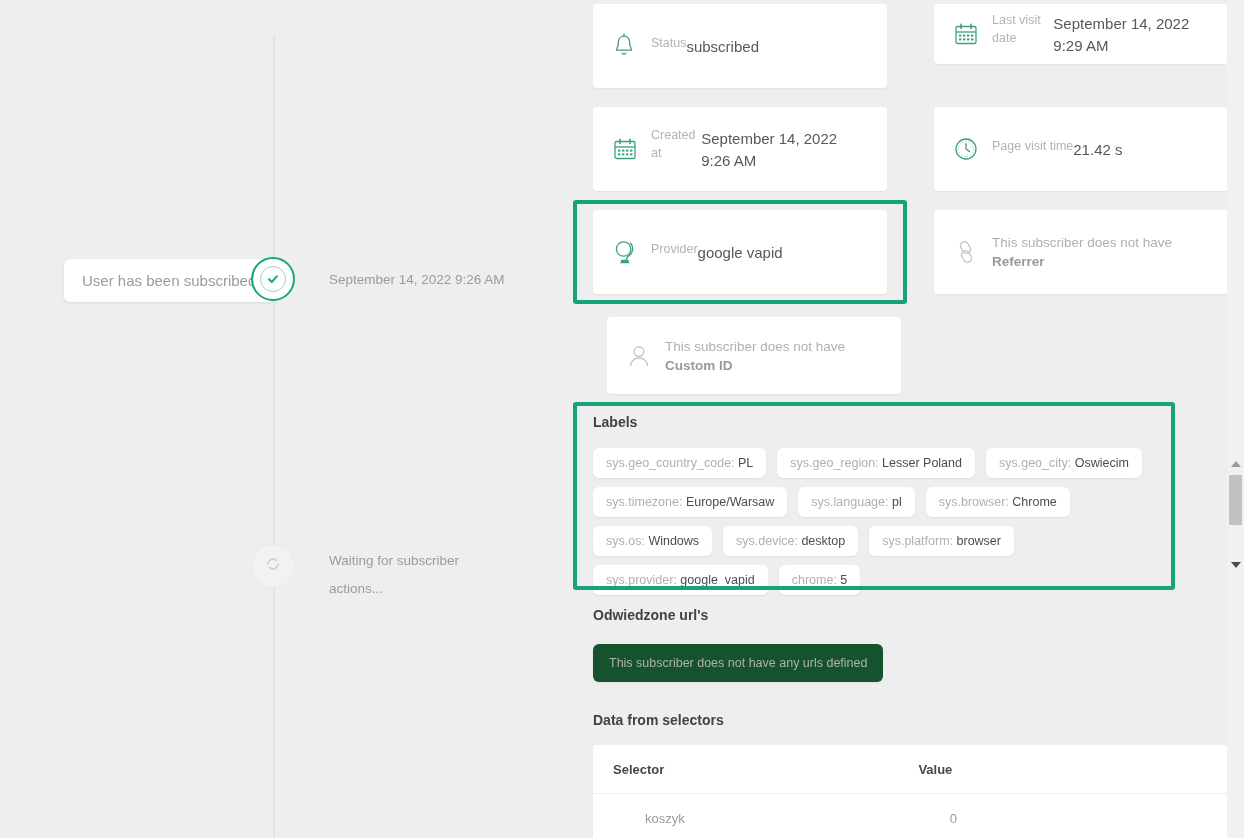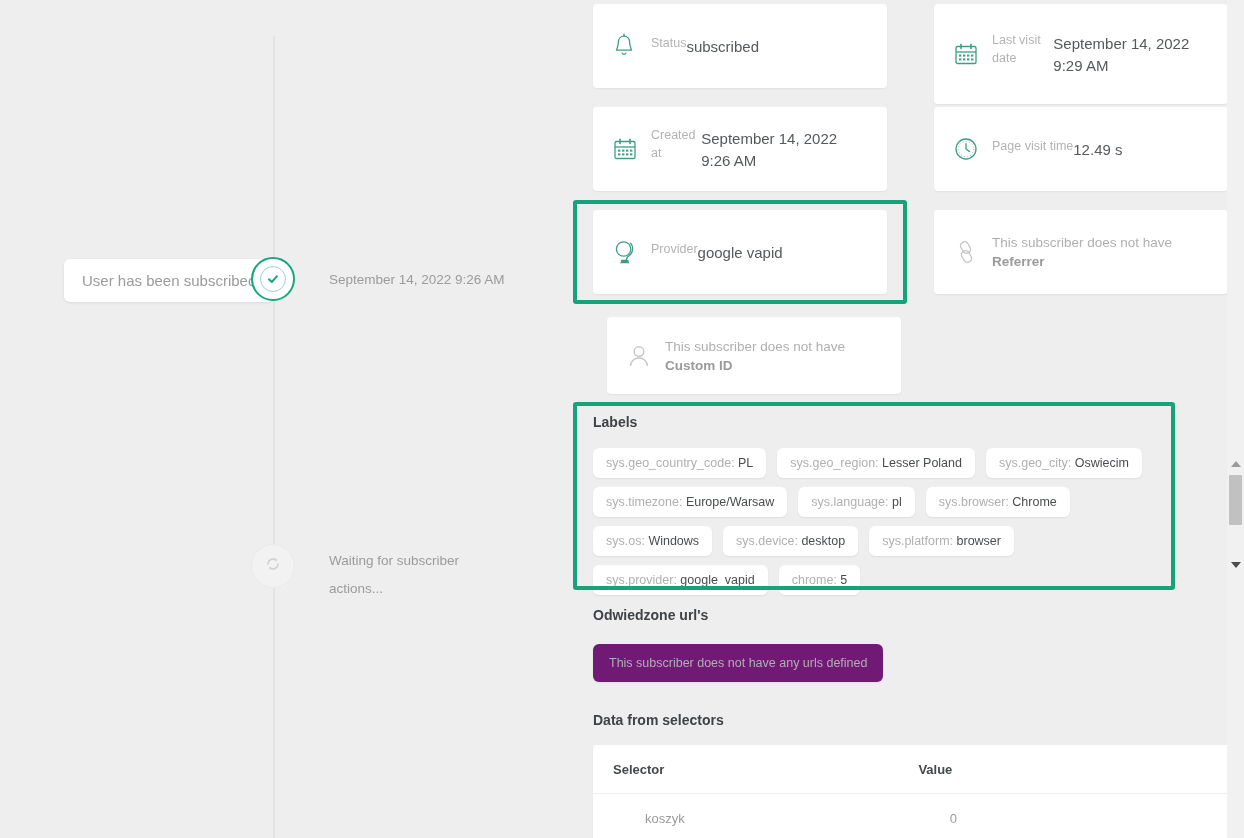--- a/index.html
+++ b/index.html
@@ -66,21 +66,21 @@
   .chips { display: flex; flex-wrap: wrap; gap: 9px 11px; margin-top: 18px; max-width: 562px; }
   .chip {
     background: #fff; border-radius: 6px; padding: 8px 13px;
     font-size: 12.5px; color: #b0b0b0; box-shadow: 0 1px 2px rgba(0,0,0,.07);
     white-space: nowrap;
   }
   .chip b { color: #4a4d50; font-weight: normal; }
 
   .sec-title { position: absolute; font-size: 14px; font-weight: bold; color: #3f4246; }
   .urls-empty {
-    position: absolute; background:#701a75; border-radius: 6px; padding: 12px 16px;
+    position: absolute; background:#14532d; border-radius: 6px; padding: 12px 16px;
     font-size: 12.5px; color: #b0b0b0; box-shadow: 0 1px 2px rgba(0,0,0,.07);
   }
 
   .sel-table {
     position: absolute; background: #fff; border-radius: 3px;
     box-shadow: 0 1px 2px rgba(0,0,0,.06); width: 639px;
   }
   .sel-row { display: flex; align-items: center; height: 49px; padding: 0 20px; }
   .sel-head { border-bottom: 1px solid #eceff1; }
   .sel-head .c { font-size: 13px; font-weight: bold; color: #45484b; }
@@ -146,21 +146,21 @@
           <path d="M13 2.2v2" stroke="#3d9e83" stroke-width="1.3" stroke-linecap="round"></path>
           <path d="M10.8 20.6a2.3 2.3 0 0 0 4.4 0" fill="none" stroke="#3d9e83" stroke-width="1.3"></path>
         </svg>
       </div>
       <div class="txt">
         <div class="lbl">Status</div>
         <div class="val">subscribed</div>
       </div>
     </div>
 
-    <div class="card" style="left:369px; top:4px; width:294px; height:100px;">
+    <div class="card" style="left:369px; top:4px; width:294px; height:60px;">
       <div class="ico">
         <svg width="28" height="28" viewBox="0 0 28 28">
           <rect x="4" y="6.5" width="20" height="17" rx="1.6" fill="none" stroke="#3d9e83" stroke-width="1.3"></rect>
           <path d="M4 12h20" stroke="#3d9e83" stroke-width="1.3"></path>
           <path d="M9 4.4v4M19 4.4v4" stroke="#3d9e83" stroke-width="1.6" stroke-linecap="round"></path>
           <g fill="#3d9e83">
             <rect x="7" y="14.6" width="2.4" height="2"></rect>
               <rect x="11" y="14.6" width="2.4" height="2"></rect>
             <rect x="15" y="14.6" width="2.4" height="2"></rect>
               <rect x="19" y="14.6" width="2.4" height="2"></rect>
@@ -204,21 +204,21 @@
     <div class="card" style="left:369px; top:107px; width:294px; height:84px;">
       <div class="ico">
         <svg width="28" height="28" viewBox="0 0 28 28">
           <circle cx="14" cy="14" r="10" fill="none" stroke="#3d9e83" stroke-width="1.3"></circle>
           <circle cx="14" cy="14" r="7.6" fill="none" stroke="#3d9e83" stroke-width="0.7" stroke-dasharray="1 2.2"></circle>
           <path d="M14 8.6V14l3.6 2.6" fill="none" stroke="#3d9e83" stroke-width="1.3" stroke-linecap="round"></path>
         </svg>
       </div>
       <div class="txt">
         <div class="lbl">Page visit time</div>
-        <div class="val">12.49 s</div>
+        <div class="val">21.42 s</div>
       </div>
     </div>
 
     <div class="card" style="left:28px; top:210px; width:294px; height:84px;">
       <div class="ico">
         <svg width="28" height="30" viewBox="0 0 28 30">
           <circle cx="12.6" cy="12" r="7.2" fill="none" stroke="#3d9e83" stroke-width="1.3"></circle>
           <path d="M19.6 6.2c2.6 2.6 2.8 7.4.2 10.8-1 1.3-2.2 2.3-3.4 2.9l-1.2 3.2" fill="none" stroke="#3d9e83" stroke-width="1.3" stroke-linecap="round"></path>
           <path d="M10.4 23.4h6.6" stroke="#3d9e83" stroke-width="1.3" stroke-linecap="round"></path>
           <path d="M9 26.2h9.6l-1.6-2.6h-6.4z" fill="#3d9e83"></path>

